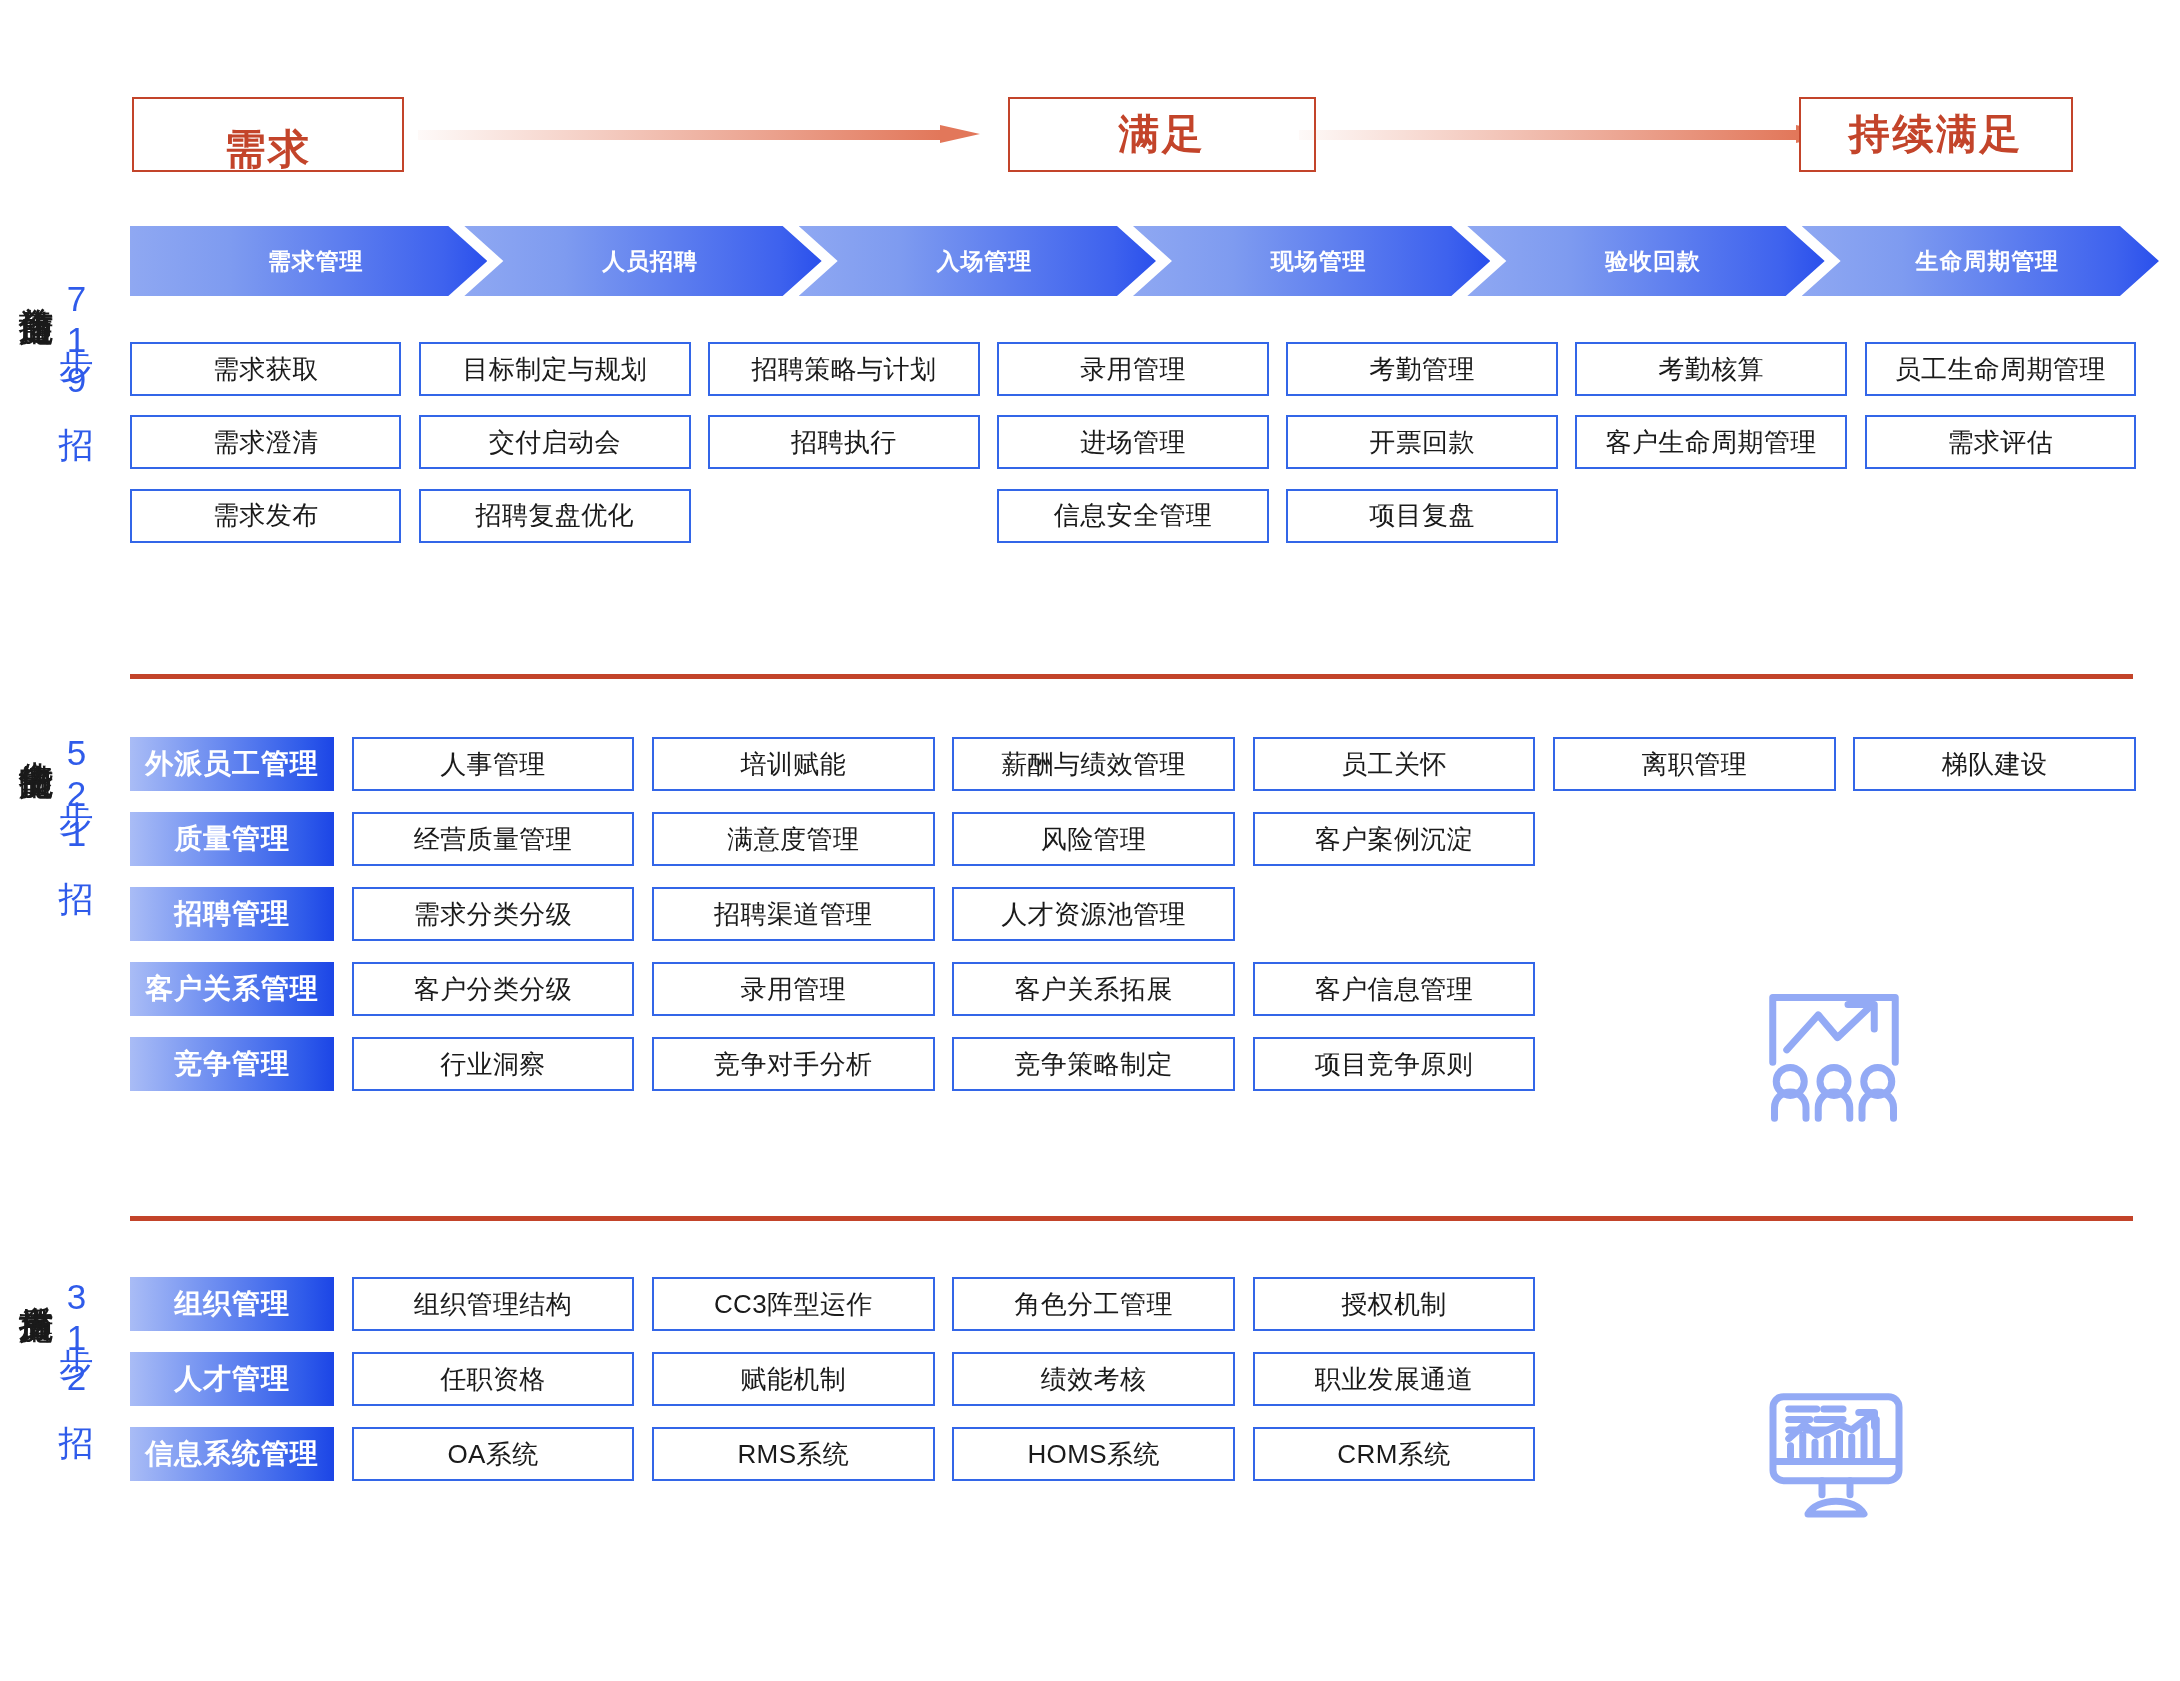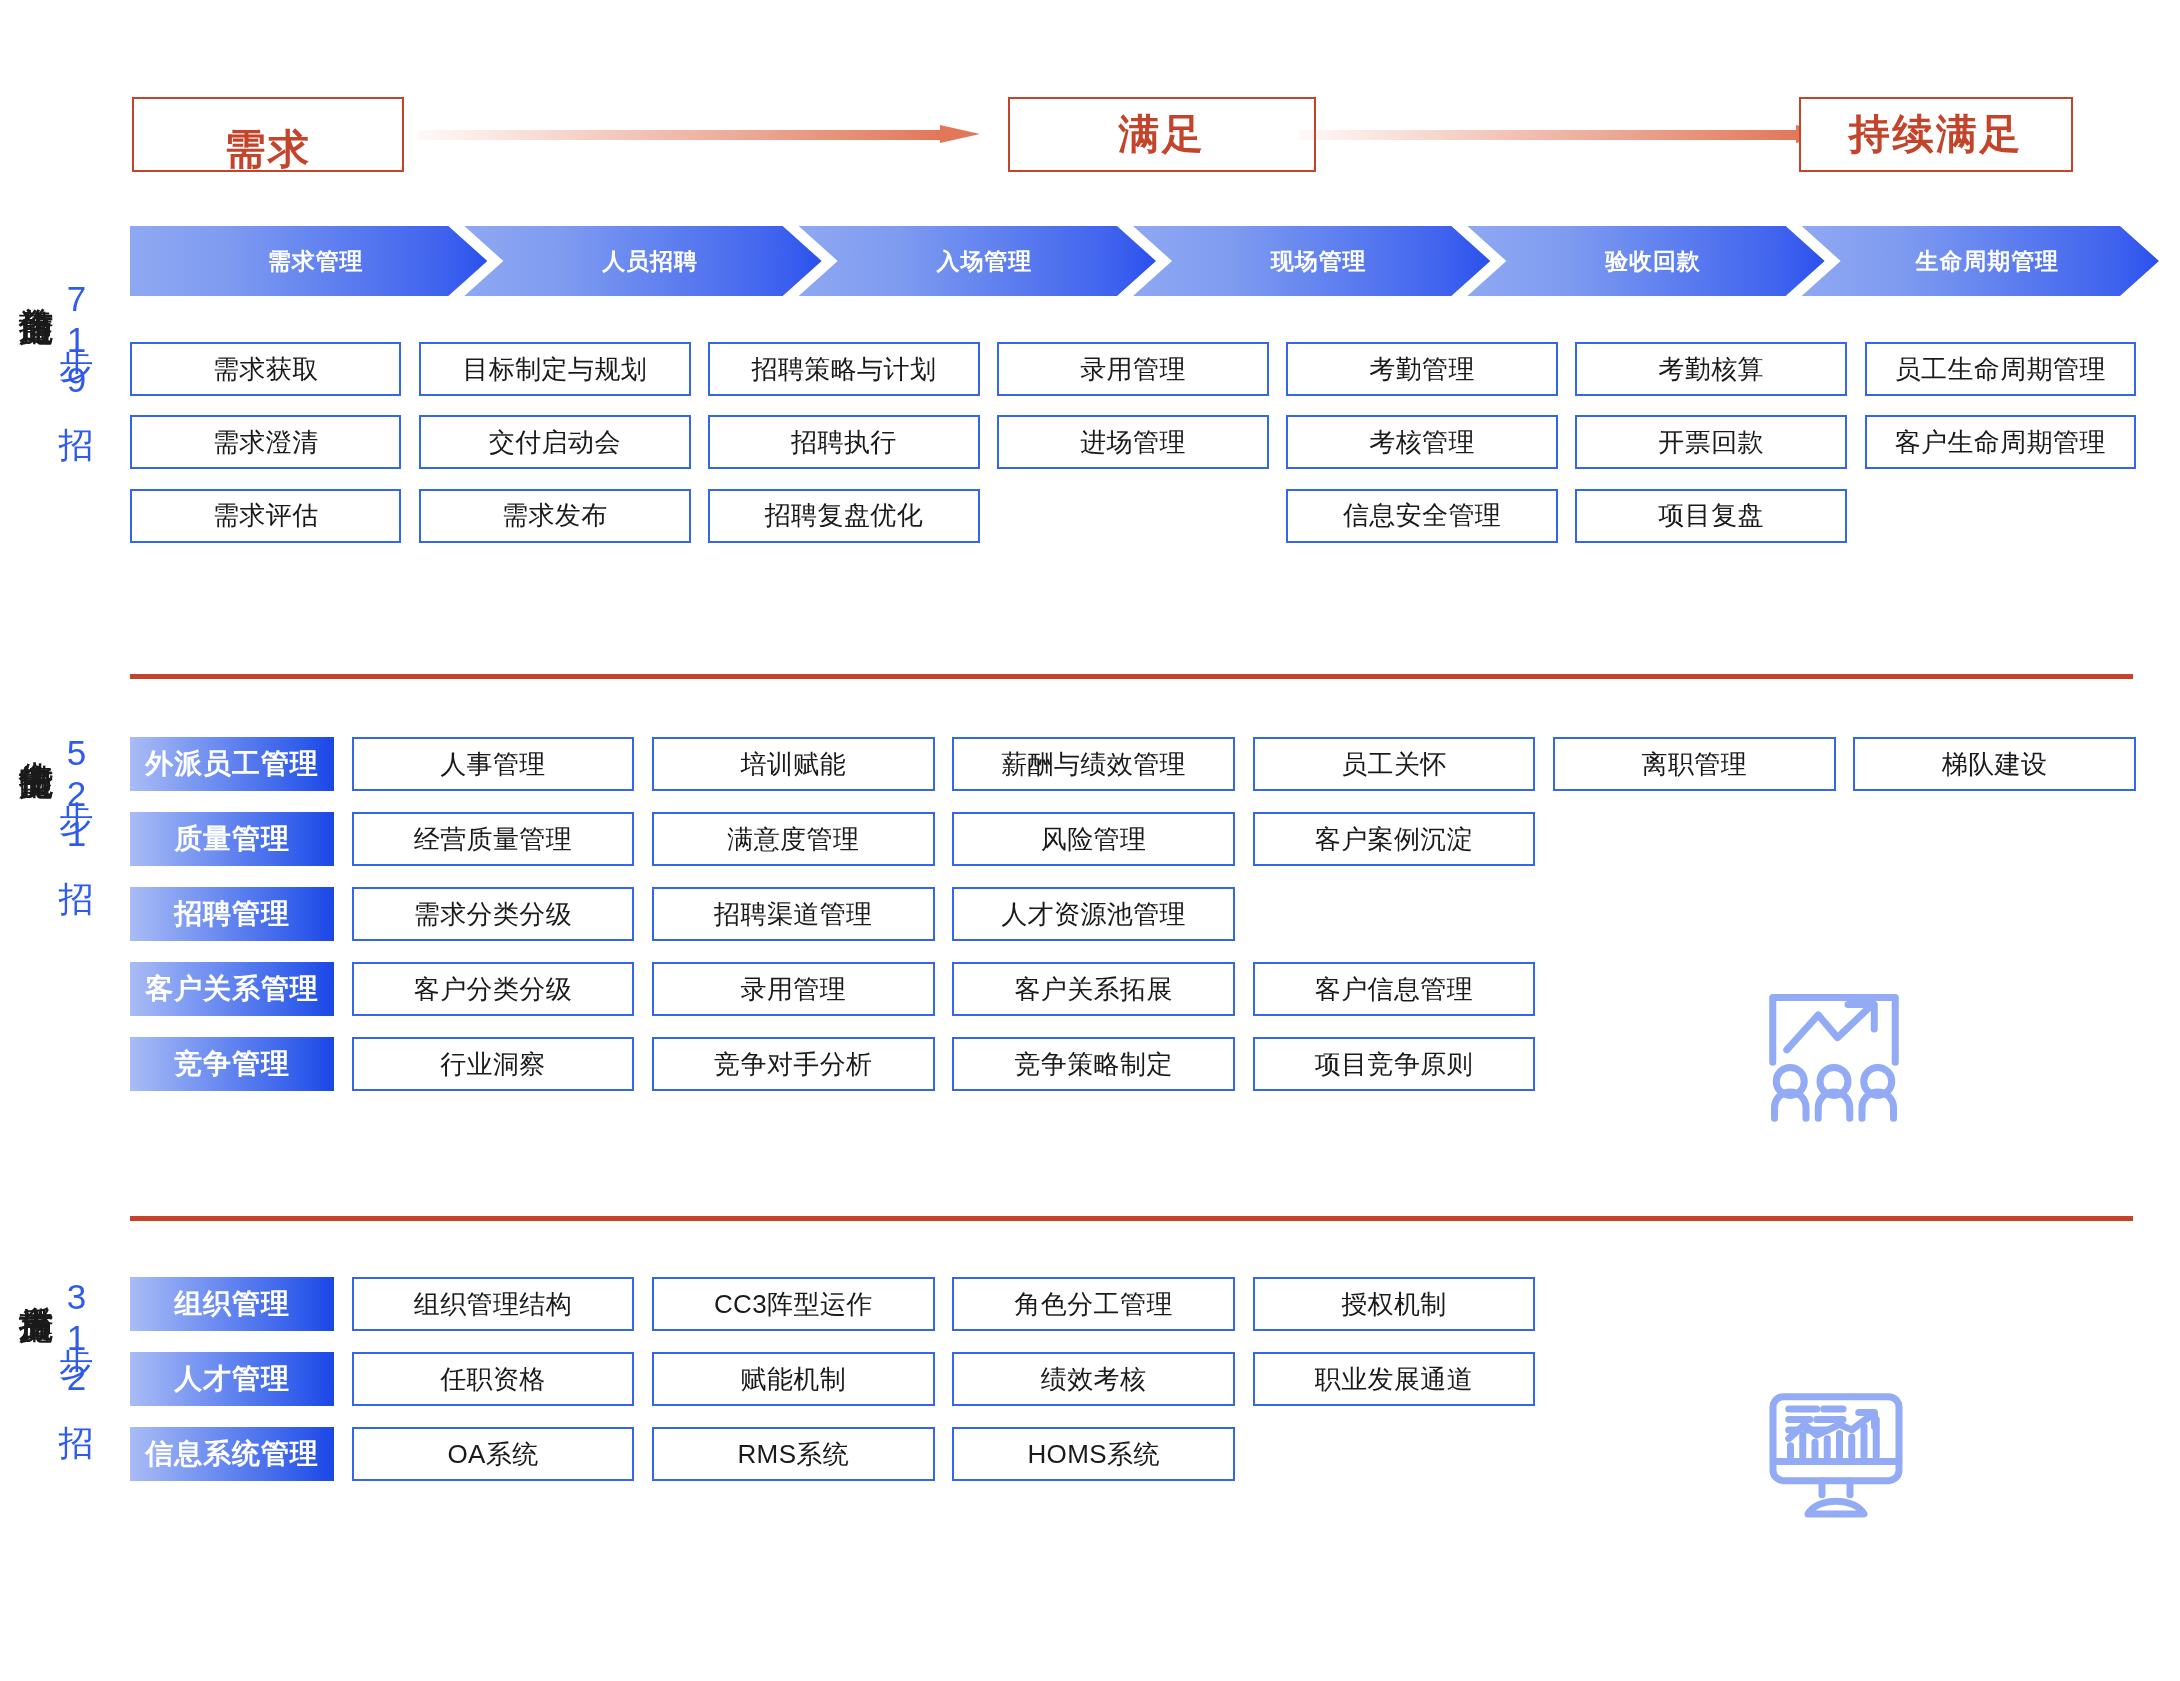--- a/index.html
+++ b/index.html
@@ -276,21 +276,20 @@
   <div class="cell">招聘策略与计划</div>
   <div class="cell">录用管理</div>
   <div class="cell">考勤管理</div>
   <div class="cell">考勤核算</div>
   <div class="cell">员工生命周期管理</div>
 
   <div class="cell">需求澄清</div>
   <div class="cell">交付启动会</div>
   <div class="cell">招聘执行</div>
   <div class="cell">进场管理</div>
-  <div class="cell">考核管理</div>
   <div class="cell">开票回款</div>
   <div class="cell">客户生命周期管理</div>
 
   <div class="cell">需求评估</div>
   <div class="cell">需求发布</div>
   <div class="cell">招聘复盘优化</div>
   <div class="cell blank"></div>
   <div class="cell">信息安全管理</div>
   <div class="cell">项目复盘</div>
   <div class="cell blank"></div>
@@ -389,20 +388,21 @@
     <div class="cell hidden"></div>
   </div>
 
   <div class="cat-row">
     <div class="cat-label">
         <span>信息系统管理</span>
       </div>
     <div class="cell">OA系统</div>
     <div class="cell">RMS系统</div>
     <div class="cell">HOMS系统</div>
+    <div class="cell">CRM系统</div>
     <div class="cell hidden"></div>
     <div class="cell hidden"></div>
   </div>
 
 </div>
 
 <div class="decor-icon" id="icon-presentation">
   <svg width="140" height="132" viewBox="0 0 160 150" fill="none" stroke="#93AAF5" stroke-width="8" stroke-linecap="round" stroke-linejoin="round">
 
     <polyline points="10,82 10,8 150,8 150,82"></polyline>

